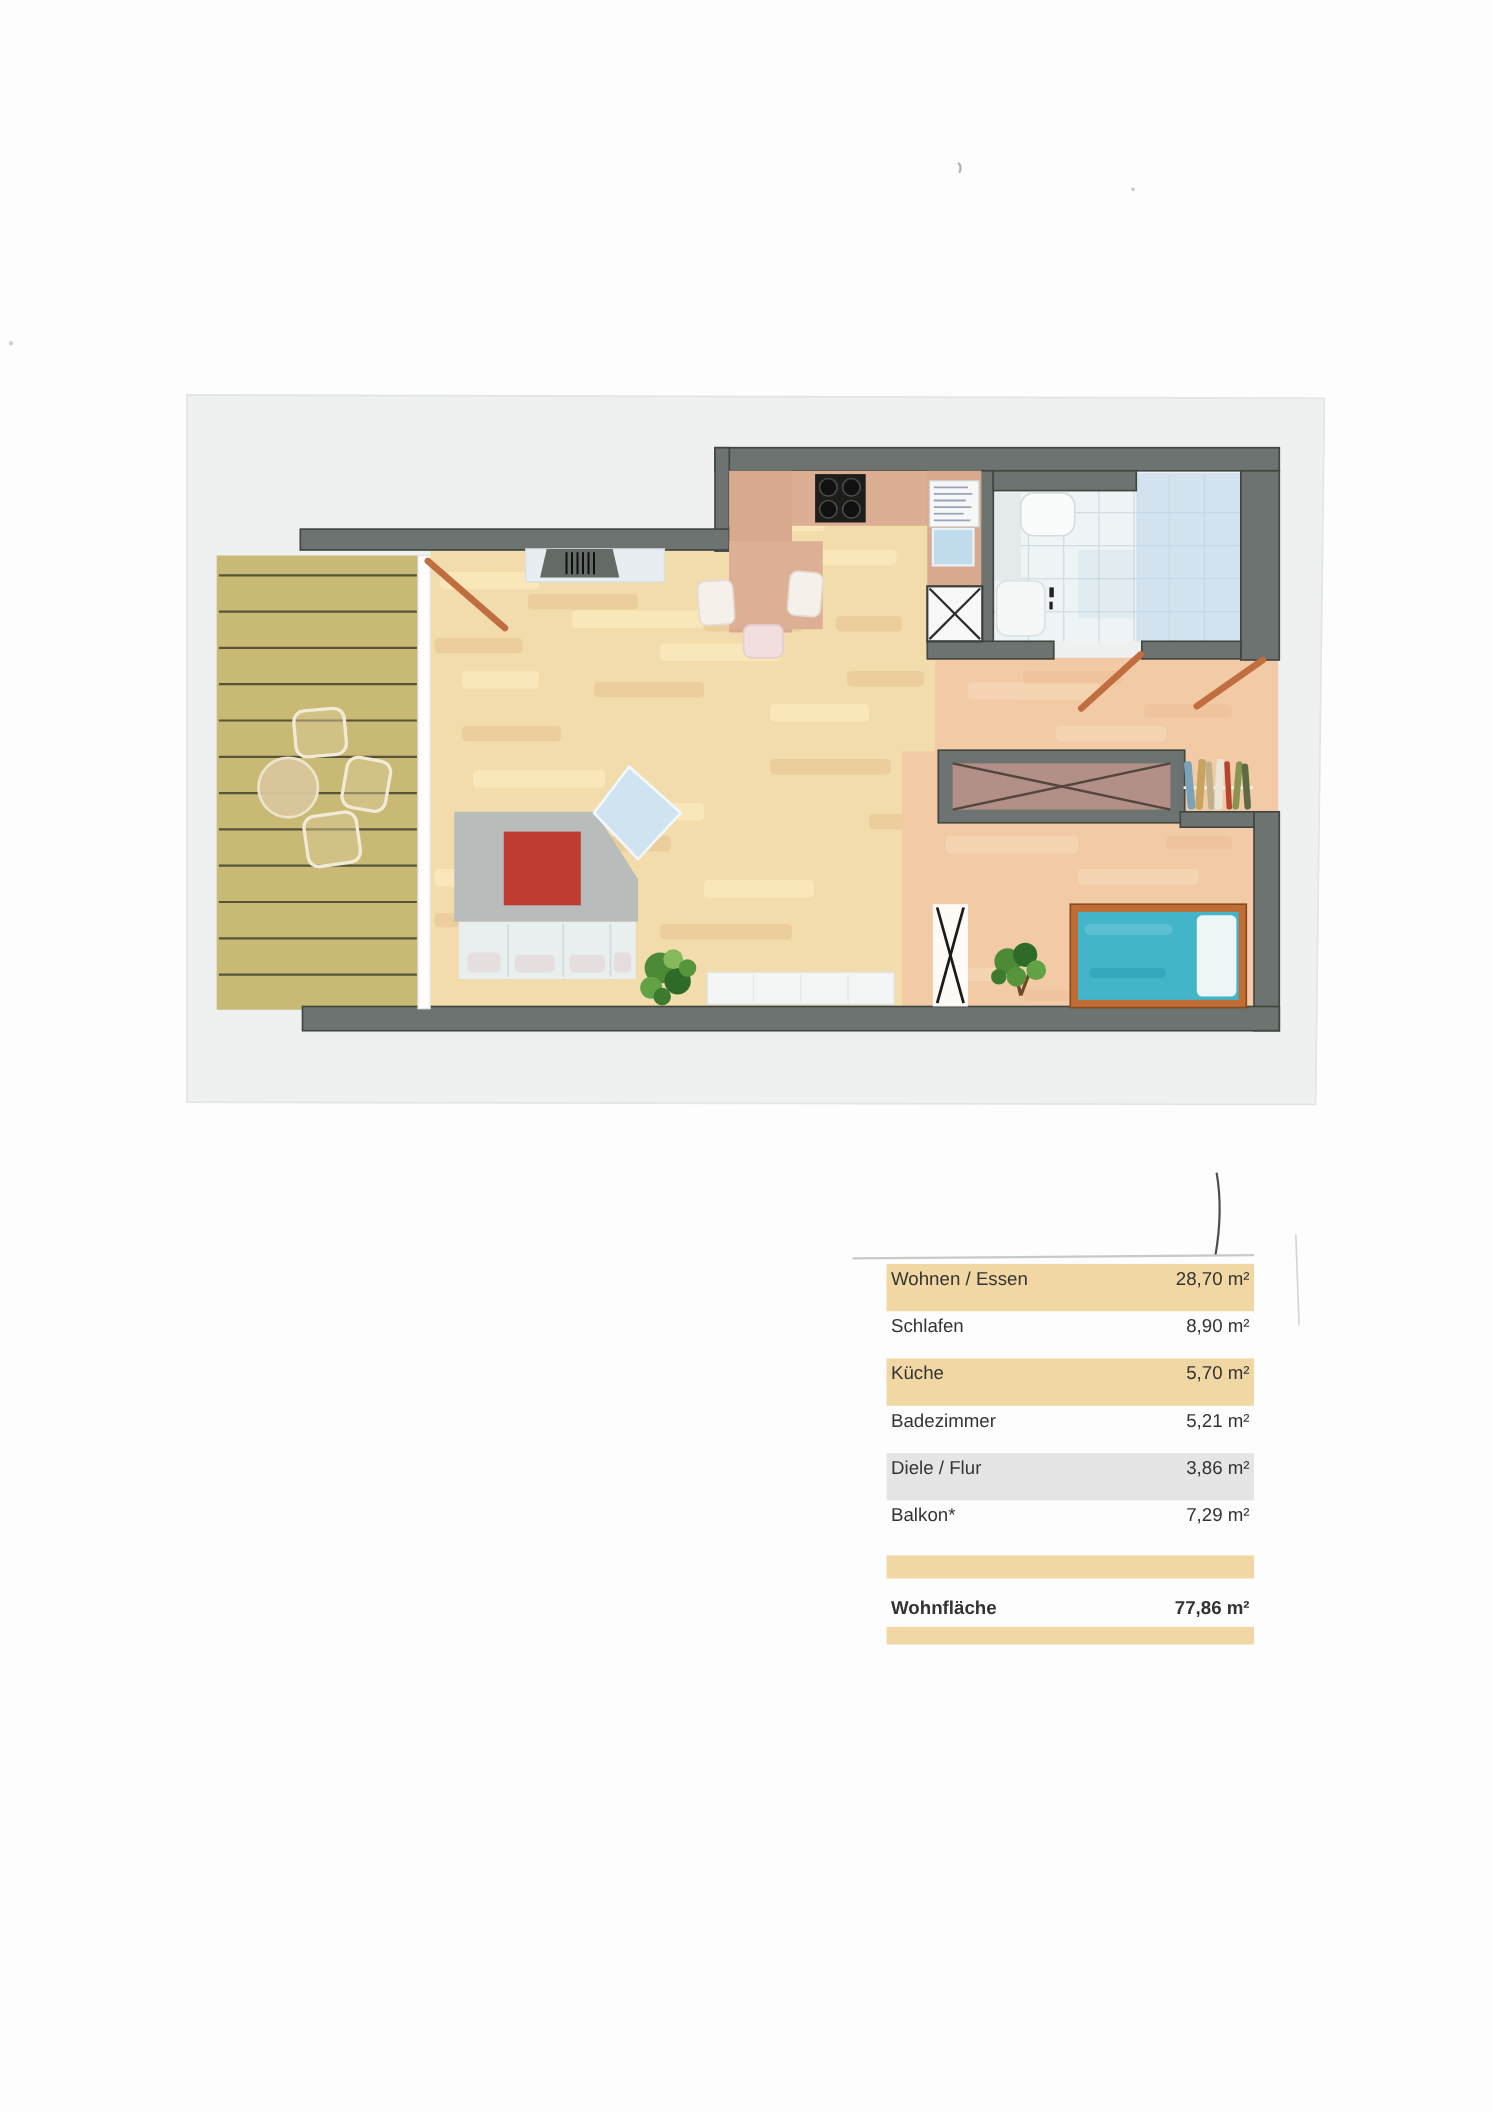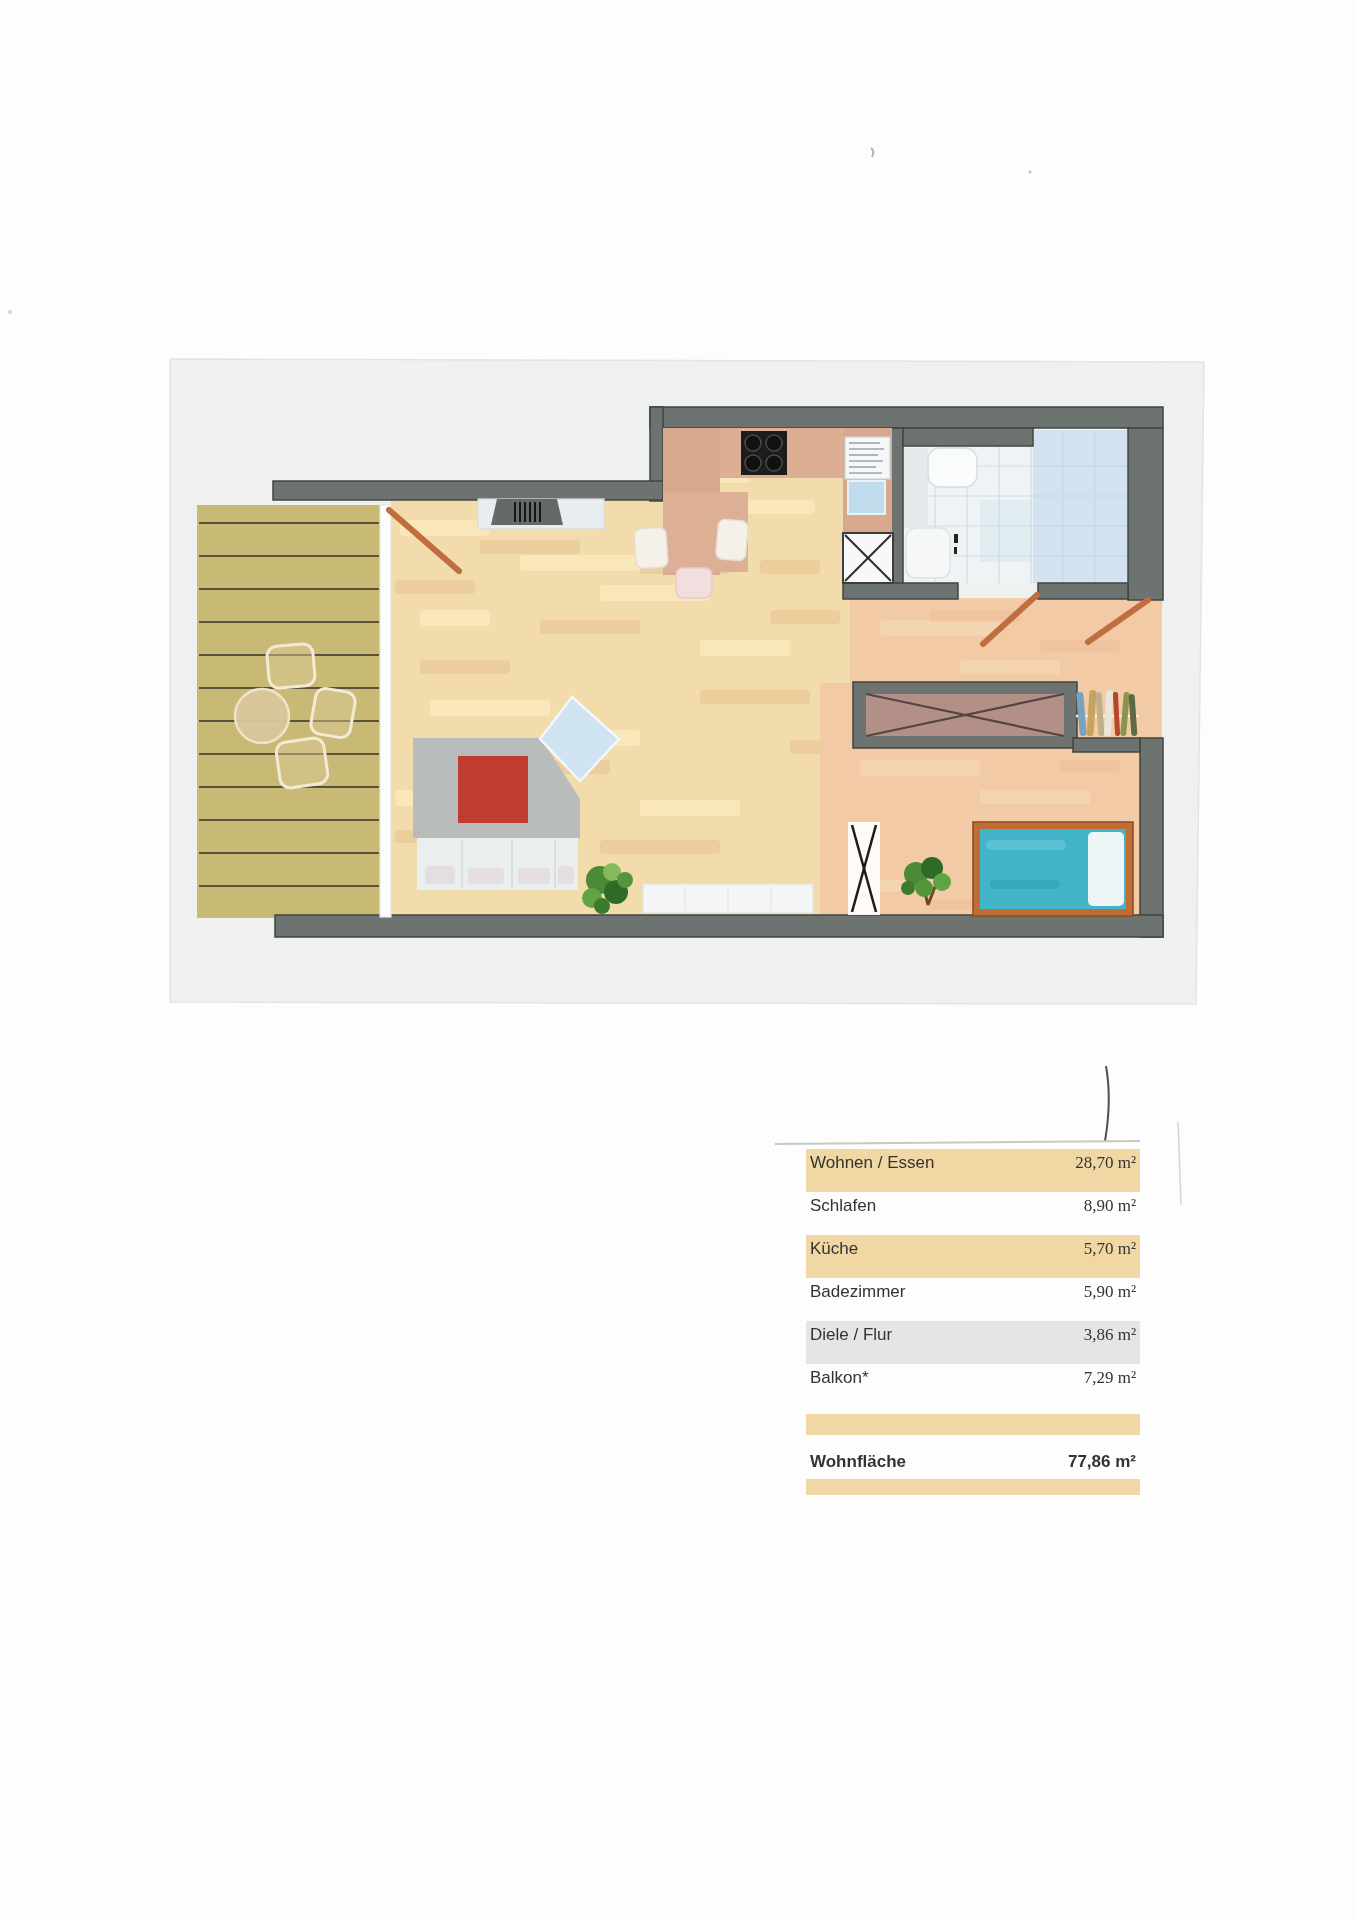--- a/index.html
+++ b/index.html
@@ -19,21 +19,21 @@
   }
   .area-table{
     position:absolute;left:806px;top:1149px;width:334px;
     font-size:17px;color:#333432;
   }
   .row{
     height:43px;line-height:27px;display:flex;justify-content:space-between;
     padding:0 4px 0 4px;box-sizing:border-box;
   }
   .row .lab{white-space:nowrap;}
-  .row .val{white-space:nowrap;font-family:Liberation Serif, serif;}
+  .row .val{white-space:nowrap;}
   .spacer{height:7px;}
   .band{height:21px;margin-top:0px;}
   .total-row{
     height:27px;line-height:27px;display:flex;justify-content:space-between;
     padding:0 4px;box-sizing:border-box;font-weight:700;margin-top:13px;
   }
   .bottom-band{height:16px;margin-top:4px;}
 </style>
 </head>
 <body>
@@ -298,21 +298,21 @@
         <div class="row">
           <span class="lab">Schlafen</span>
           <span class="val">8,90 m²</span>
         </div>
         <div class="row" style="background: rgb(241, 215, 164);">
           <span class="lab">Küche</span>
           <span class="val">5,70 m²</span>
         </div>
         <div class="row">
           <span class="lab">Badezimmer</span>
-          <span class="val">5,90 m²</span>
+          <span class="val">5,21 m²</span>
         </div>
         <div class="row" style="background: #e5e5e5; text-align: right;">
           <span class="lab">Diele / Flur</span>
           <span class="val">3,86 m²</span>
         </div>
         <div class="row">
           <span class="lab">Balkon*</span>
           <span class="val">7,29 m²</span>
         </div>
       </div>

